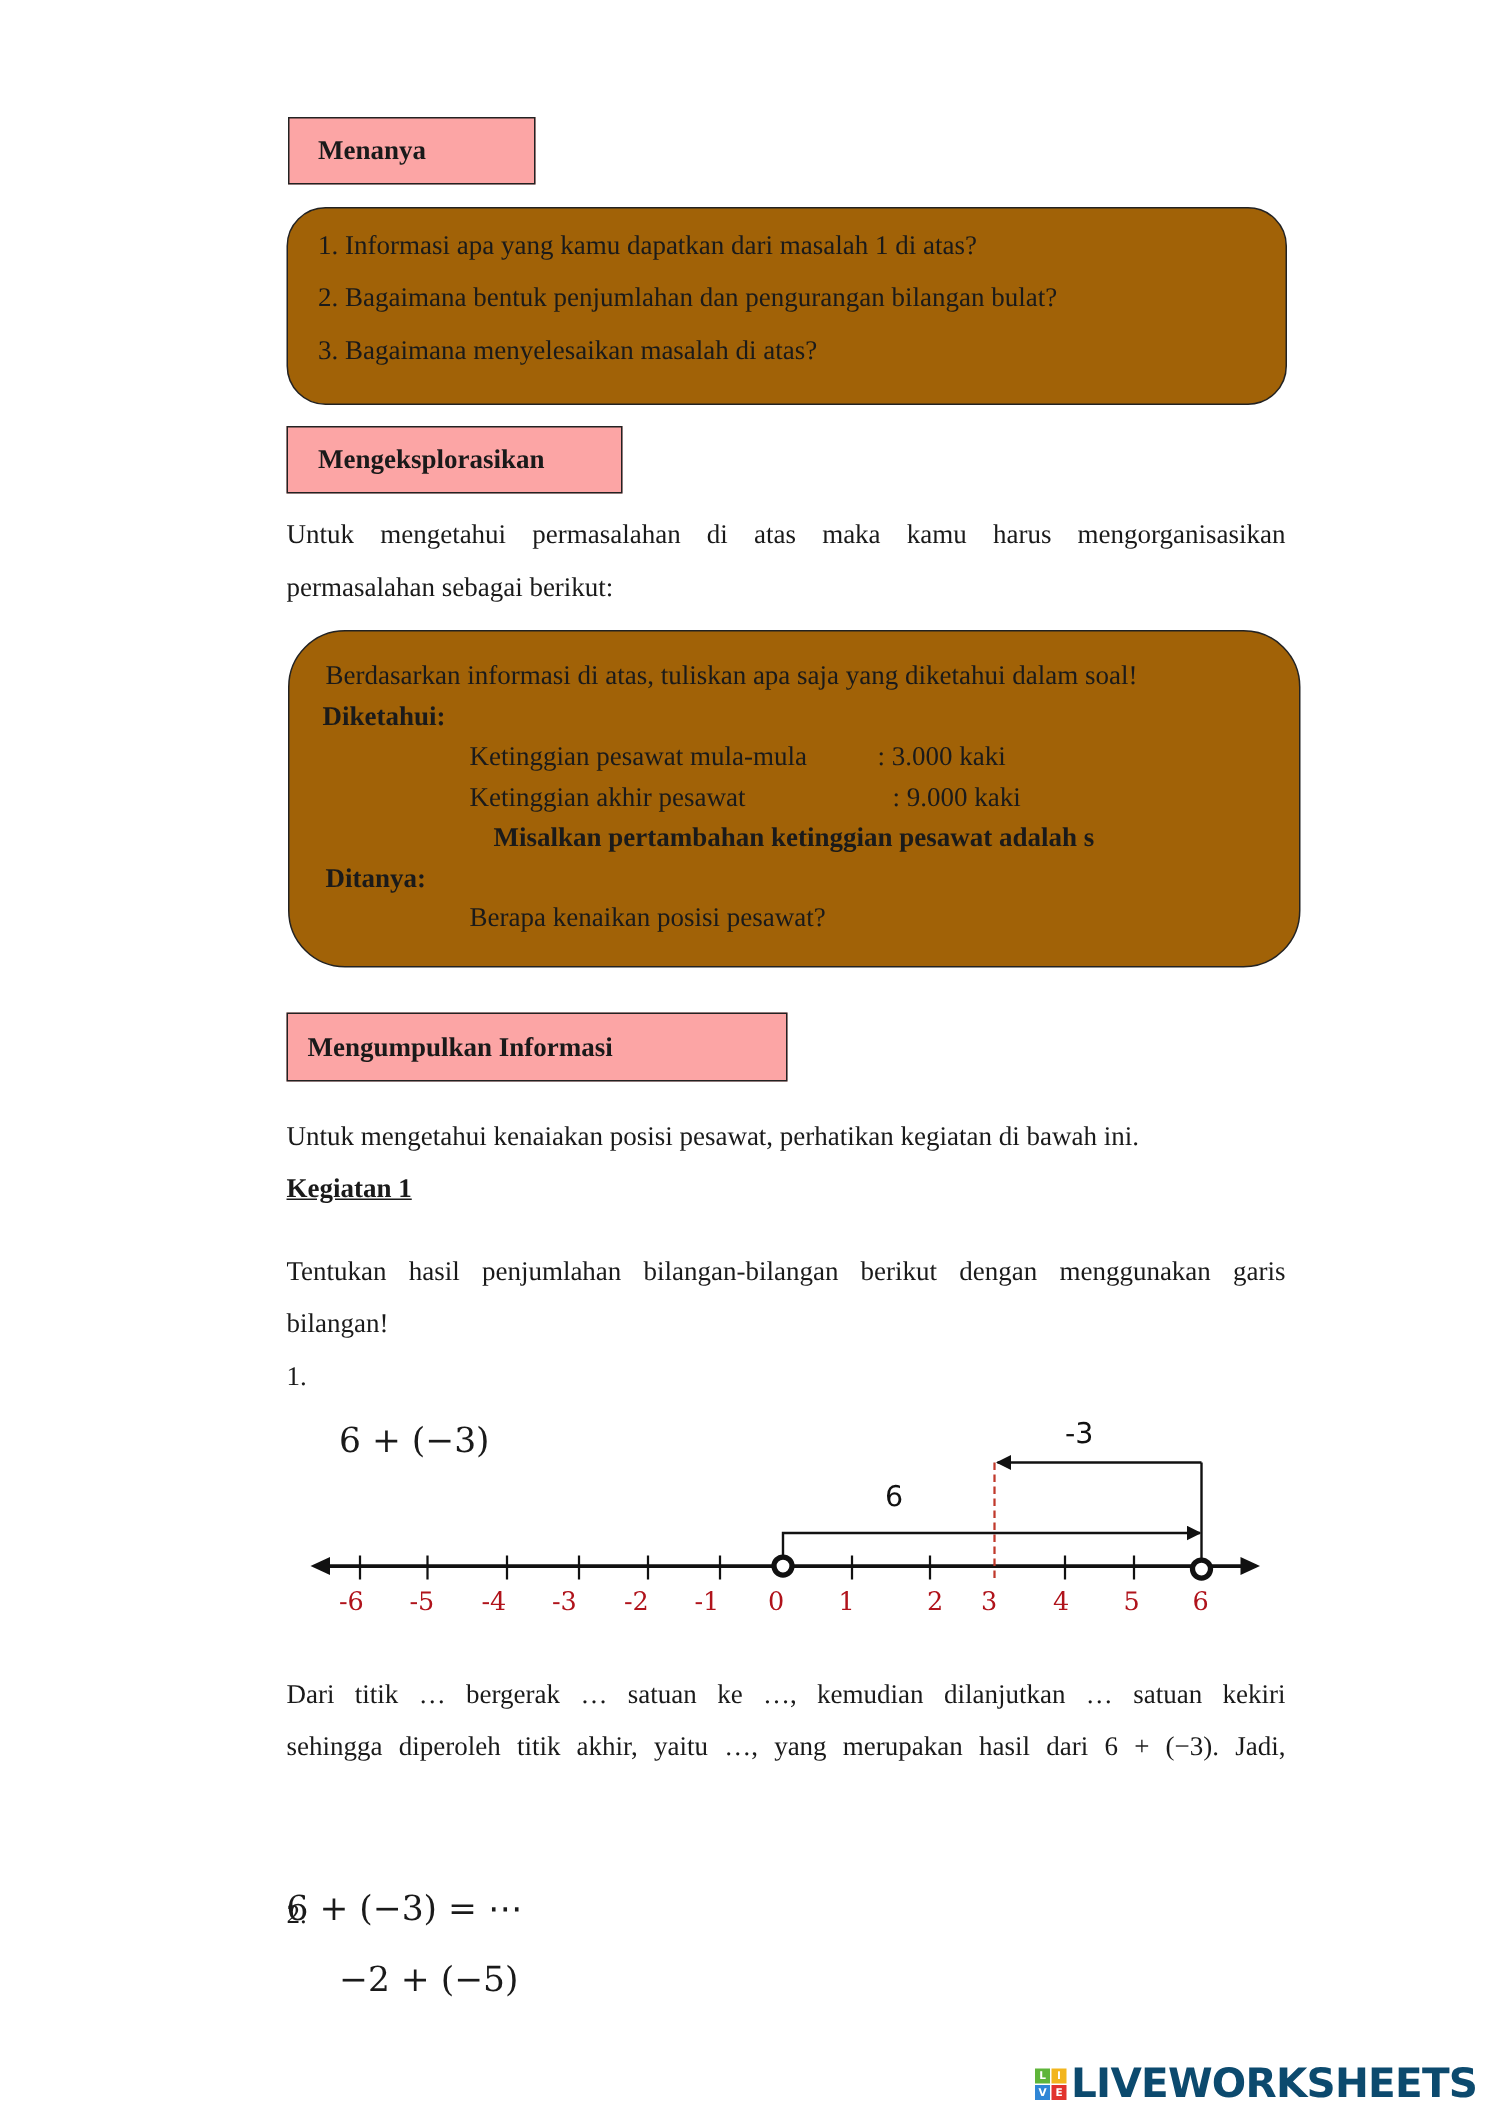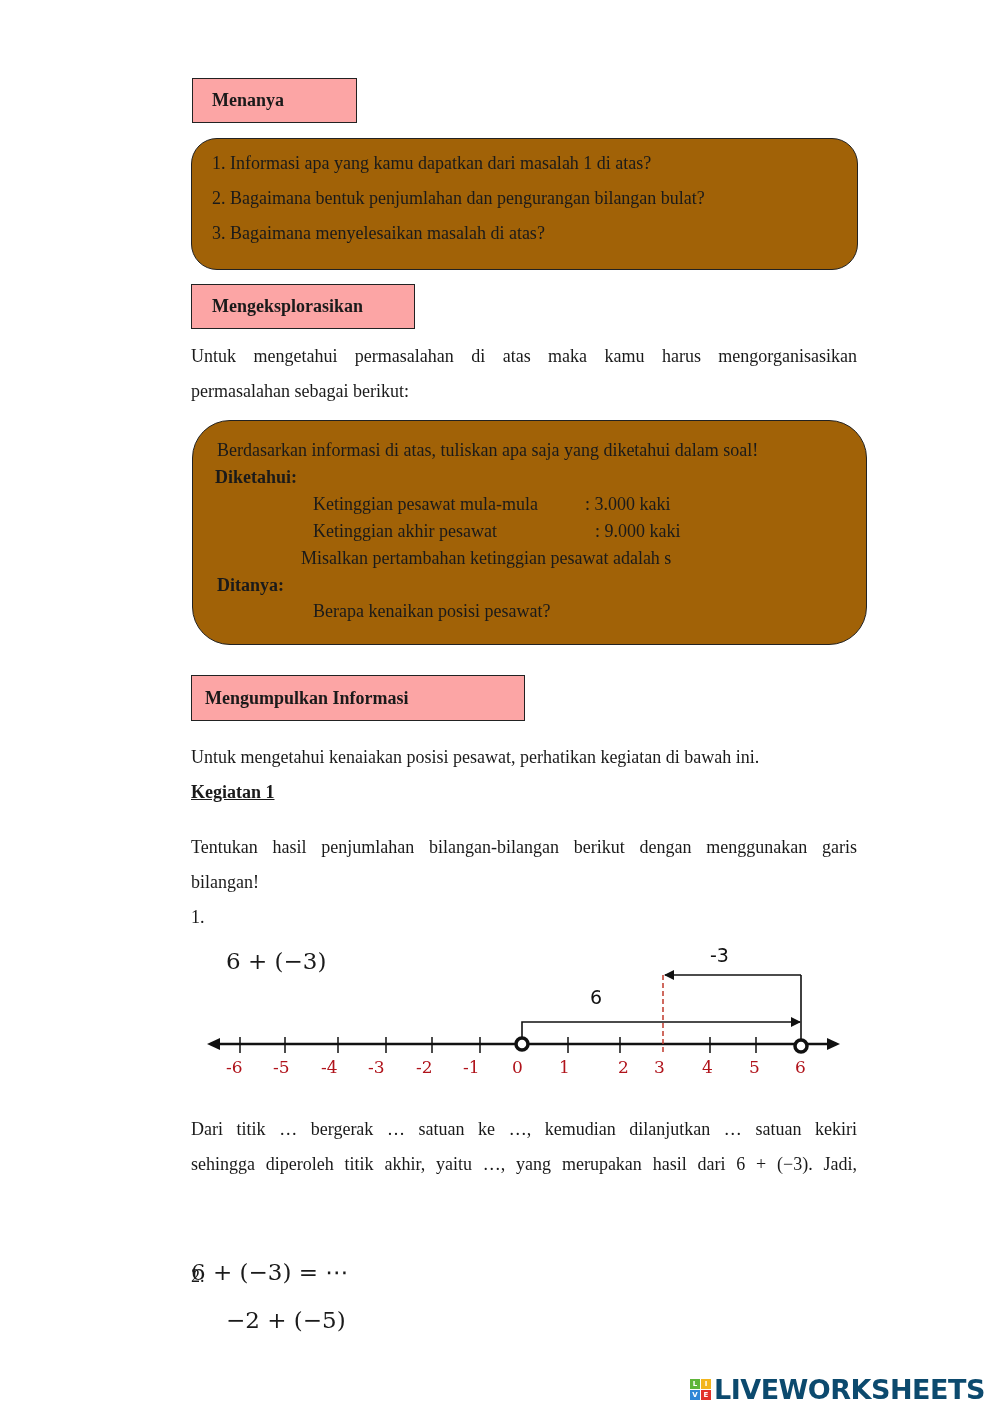--- a/index.html
+++ b/index.html
@@ -48,21 +48,21 @@
 <div class="line justify" style="left:191px; top:346px; width:666px;">Untuk mengetahui permasalahan di atas maka kamu harus mengorganisasikan</div>
 <div class="line" style="left:191px; top:381px;">permasalahan sebagai berikut:</div>
 
 <div class="rounded-box" style="left:192px; top:420px; width:675px; height:225px; border-radius:38px;text-align:center;">
   <div class="line" style="left:24px; top:19px;">Berdasarkan informasi di atas, tuliskan apa saja yang diketahui dalam soal!</div>
   <div class="line bold" style="left:22px; top:46px;">Diketahui:</div>
   <div class="line" style="left:120px; top:73px;">Ketinggian pesawat mula-mula</div>
   <div class="line" style="left:392px; top:73px;">: 3.000 kaki</div>
   <div class="line" style="left:120px; top:100px;">Ketinggian akhir pesawat</div>
   <div class="line" style="left:402px; top:100px;">: 9.000 kaki</div>
-  <div class="line" style="left:108px; top:127px;">Misalkan pertambahan ketinggian pesawat adalah s</div>
+  <div class="line" style="left:136px; top:127px;font-weight:bold;">Misalkan pertambahan ketinggian pesawat adalah s</div>
   <div class="line bold" style="left:24px; top:154px;">Ditanya:</div>
   <div class="line" style="left:120px; top:180px;">Berapa kenaikan posisi pesawat?</div>
 </div>
 
 <div class="section-box" style="left:191px; top:675px; width:334px; height:46px;">
   <span>Mengumpulkan Informasi</span>
 </div>
 
 <div class="line" style="left:191px; top:747px;">Untuk mengetahui kenaiakan posisi pesawat, perhatikan kegiatan di bawah ini.</div>
 <div class="line bold underline" style="left:191px; top:782px;">Kegiatan 1</div>

